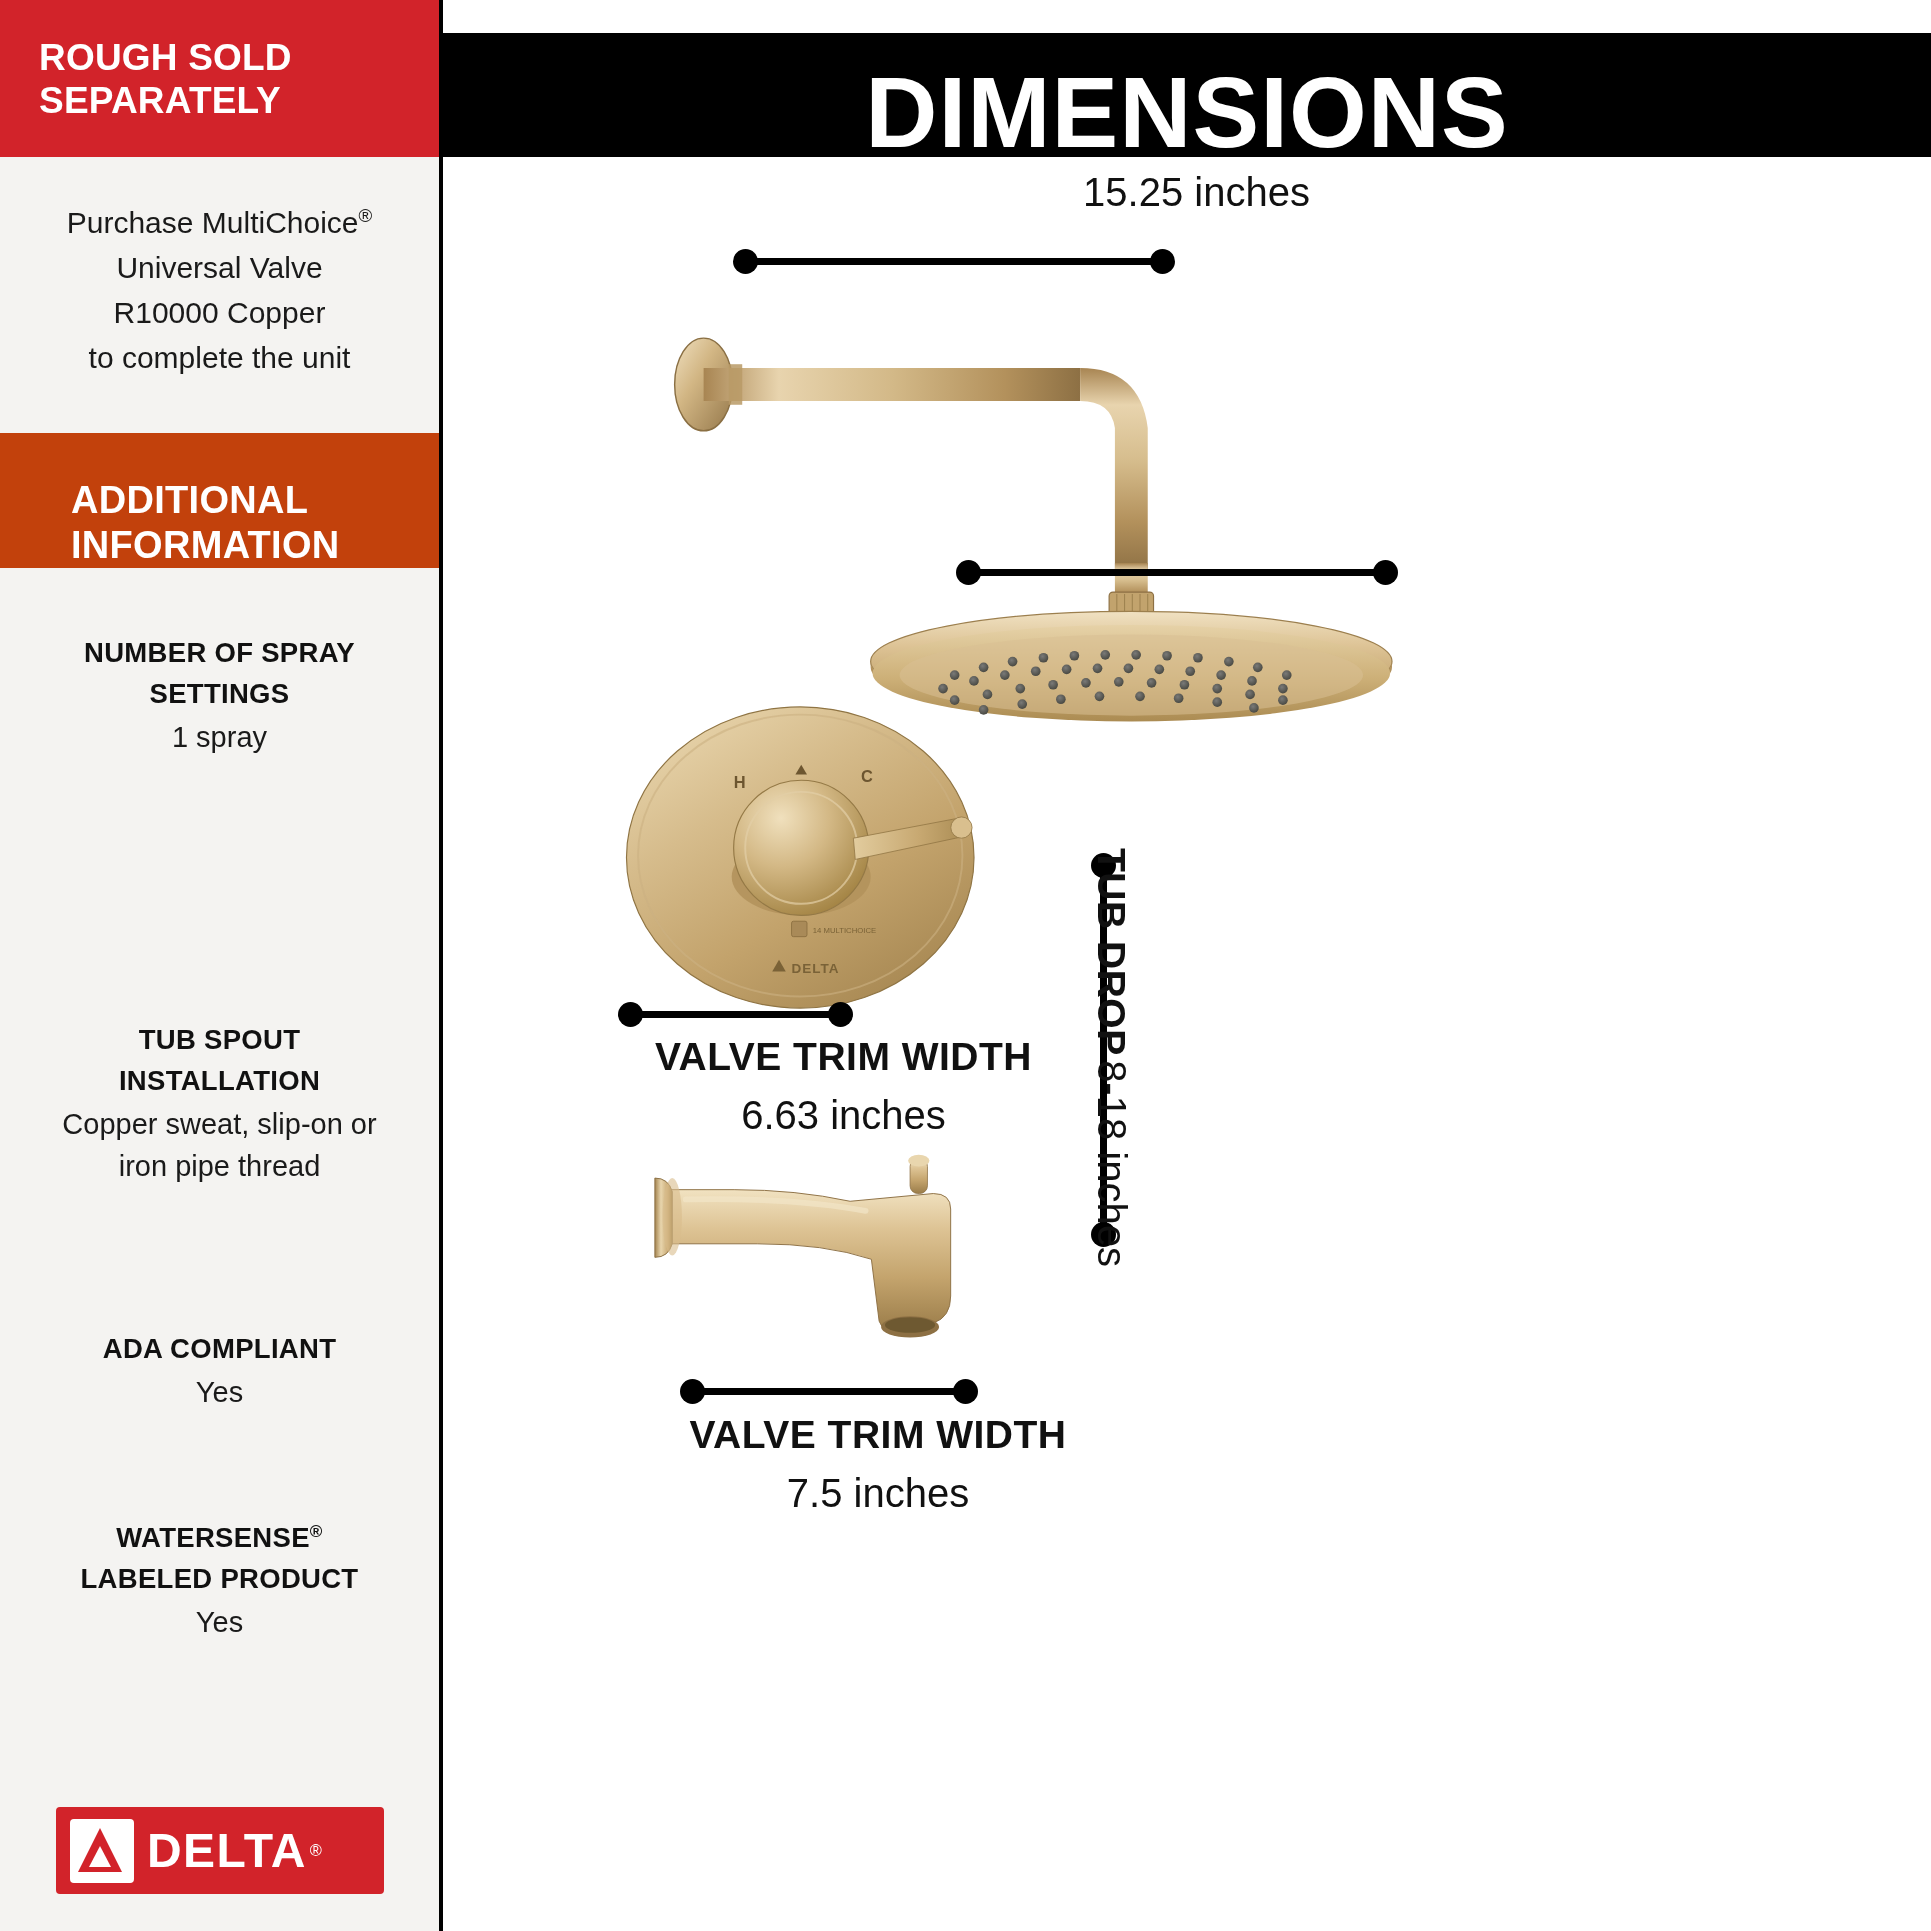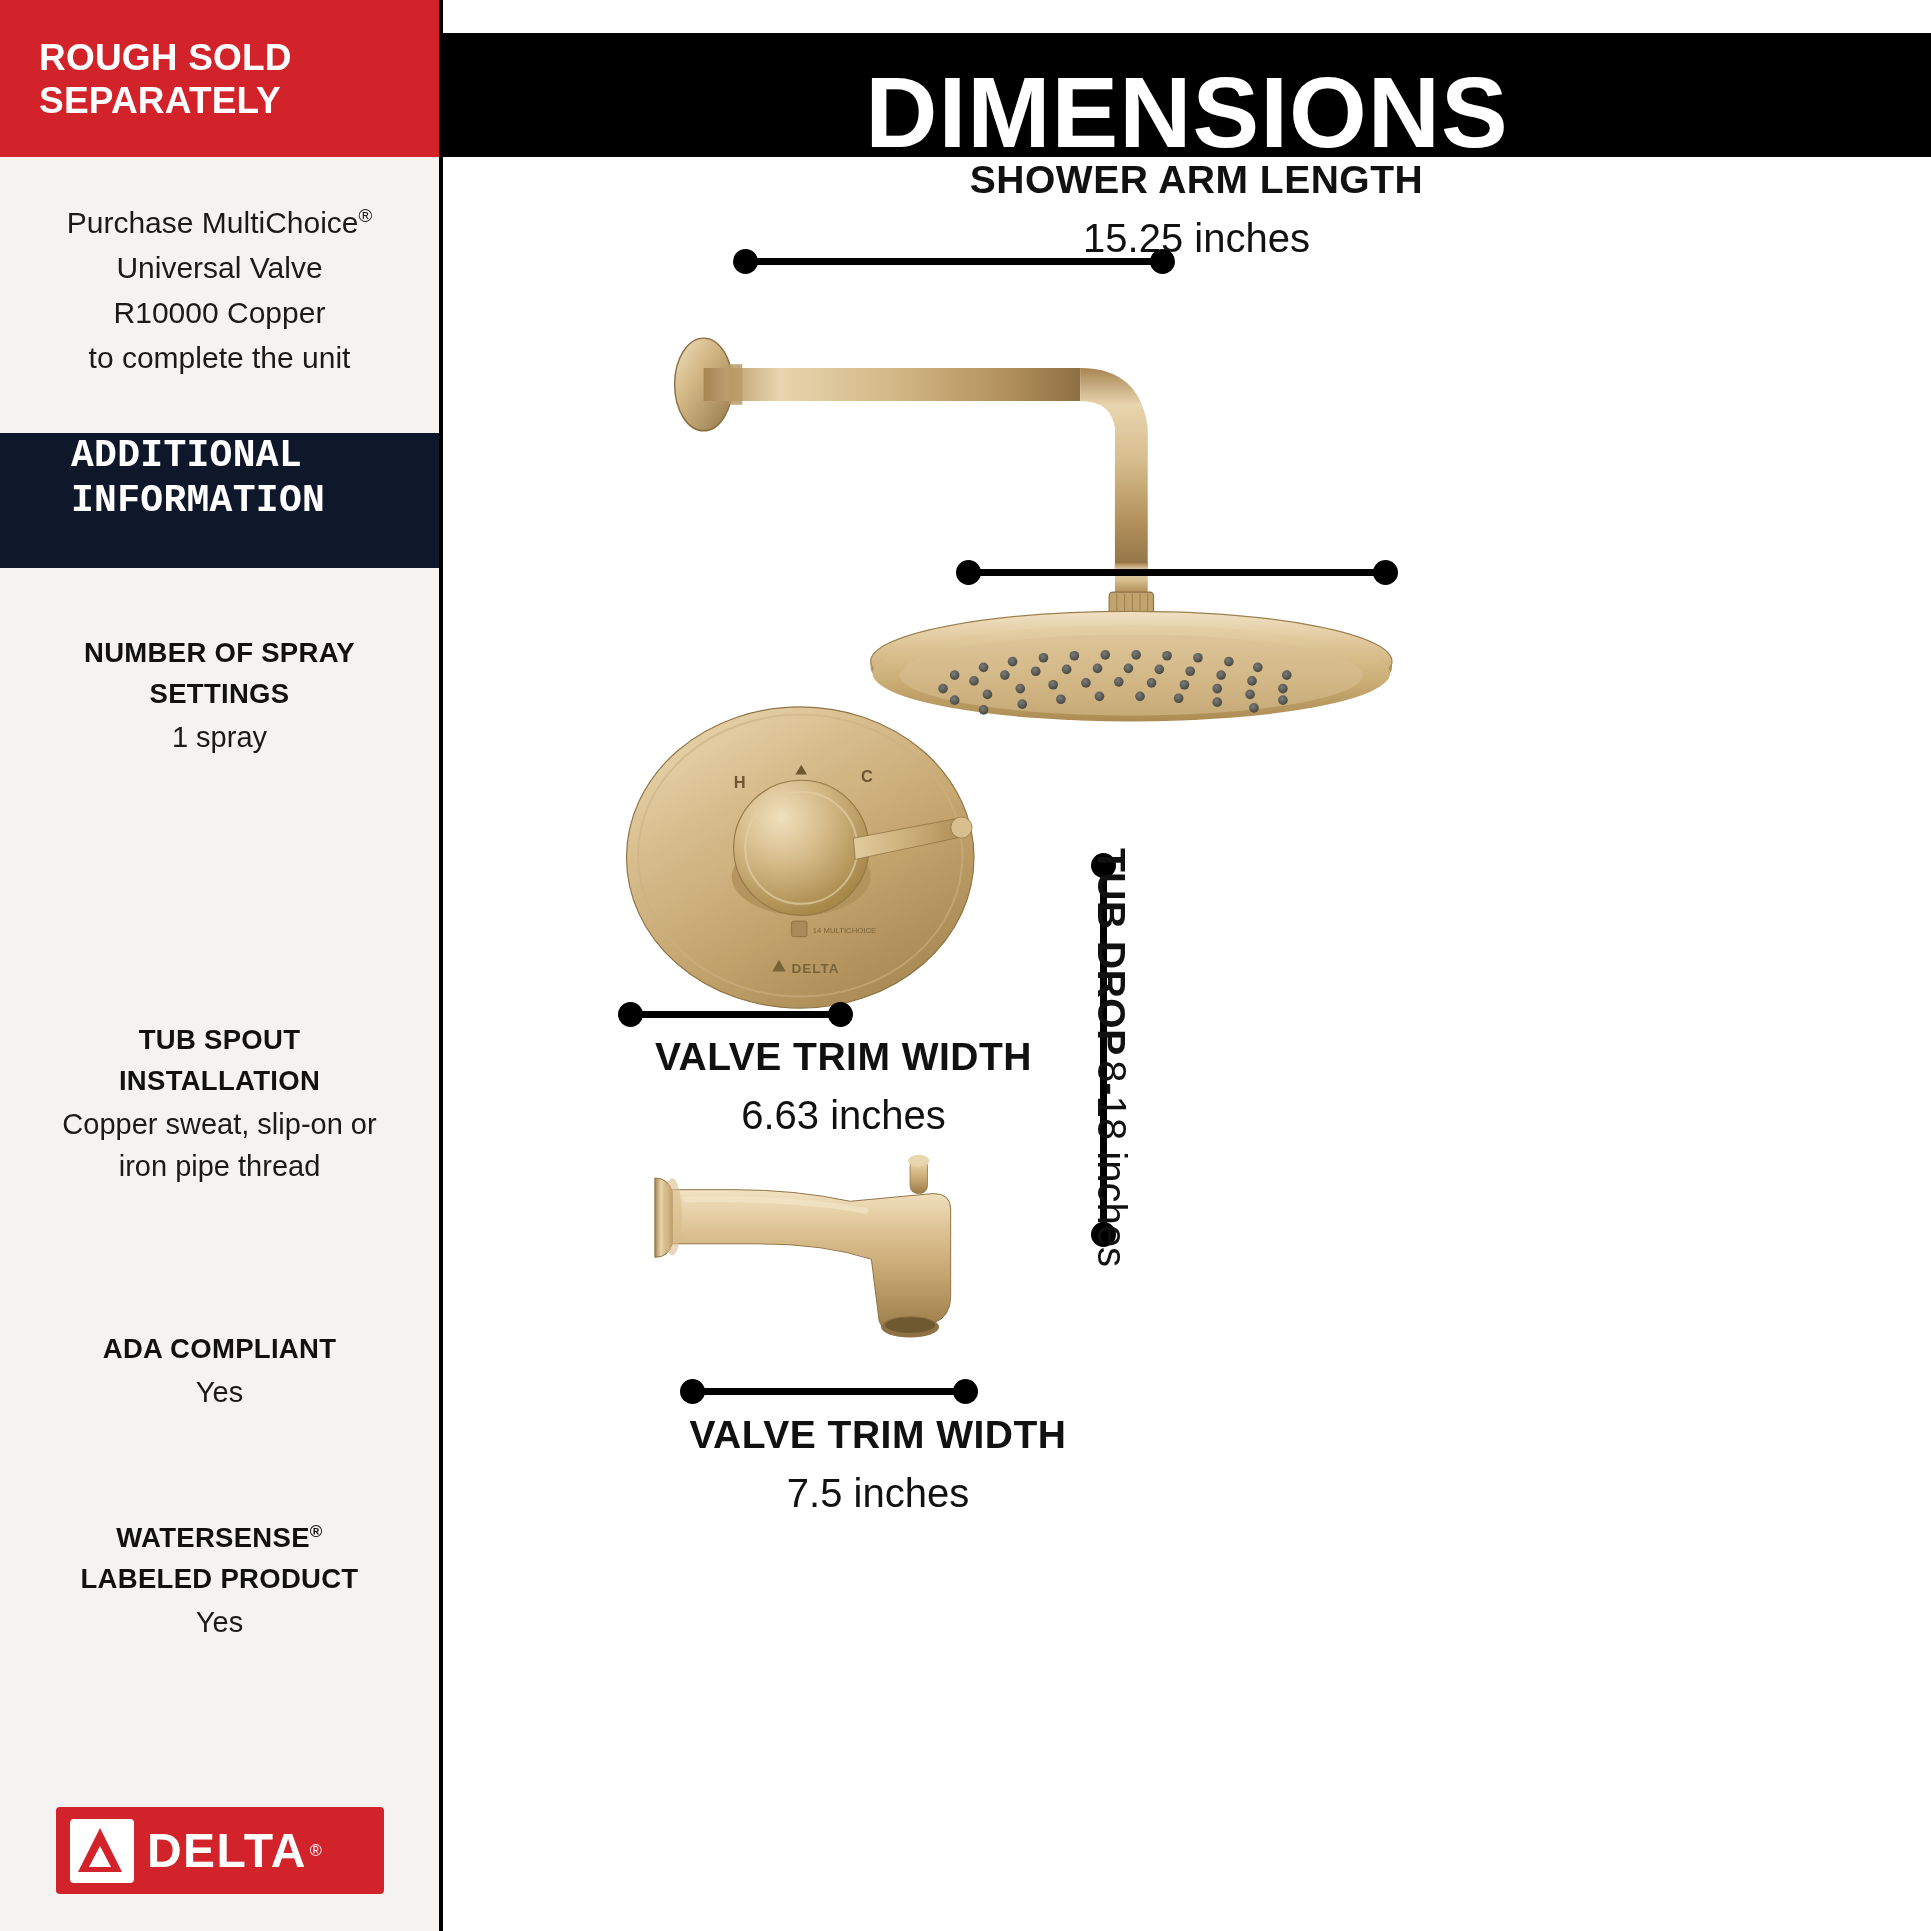--- a/index.html
+++ b/index.html
@@ -68,24 +68,23 @@
     line-height: 45px;
     color: #1a1a1a;
     padding: 0 27px;
     box-sizing: border-box;
   }
   .addl-banner {
     position: absolute;
     left: 0; top: 433px;
     width: 439px;
     height: 135px;
-    background: #0f172a;
+    background: #c2410c;
     display: flex;
-    align-items: flex-start;
-    font-family: Liberation Mono, monospace;
+    align-items: flex-end;
   }
   .addl-banner .txt {
     color: #ffffff;
     font-weight: bold;
     font-size: 38px;
     line-height: 45px;
     padding-left: 71px;
     letter-spacing: 0.3px;
   }
   .spec {
@@ -317,21 +316,20 @@
 
   <div class="sidebar-divider"></div>
 
   <div class="header">
     <div class="title">DIMENSIONS</div>
   </div>
 
   <div class="main">
 
     <div class="dim-label" style="left:319px; top:0px; width:869px;">
-      <div class="cap">SHOWER ARM LENGTH</div>
       <div class="val">15.25 inches</div>
     </div>
 
     <div class="measure-h" style="left:294px; top:101px; width:434px;"></div>
 
     <div class="fig" style="left:222px; top:126px;">
       <svg width="811" height="454" viewBox="0 0 840 470">
         <defs>
           <linearGradient id="gArmV" x1="0" y1="0" x2="0" y2="1">
             <stop offset="0%" stop-color="#a88552"></stop>

